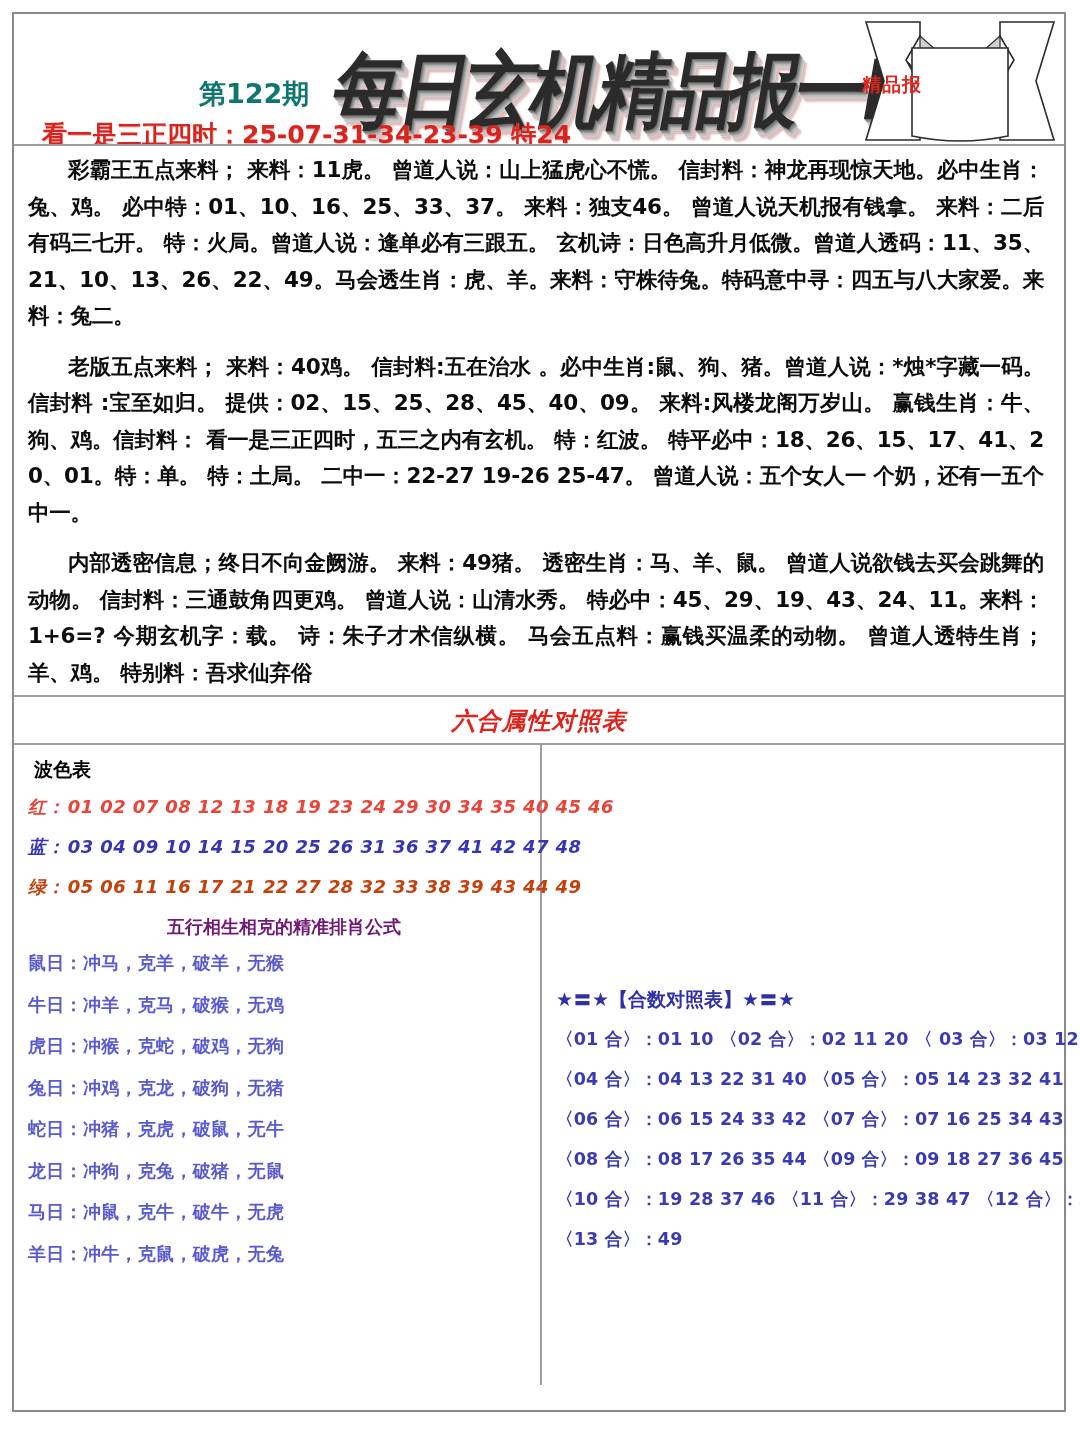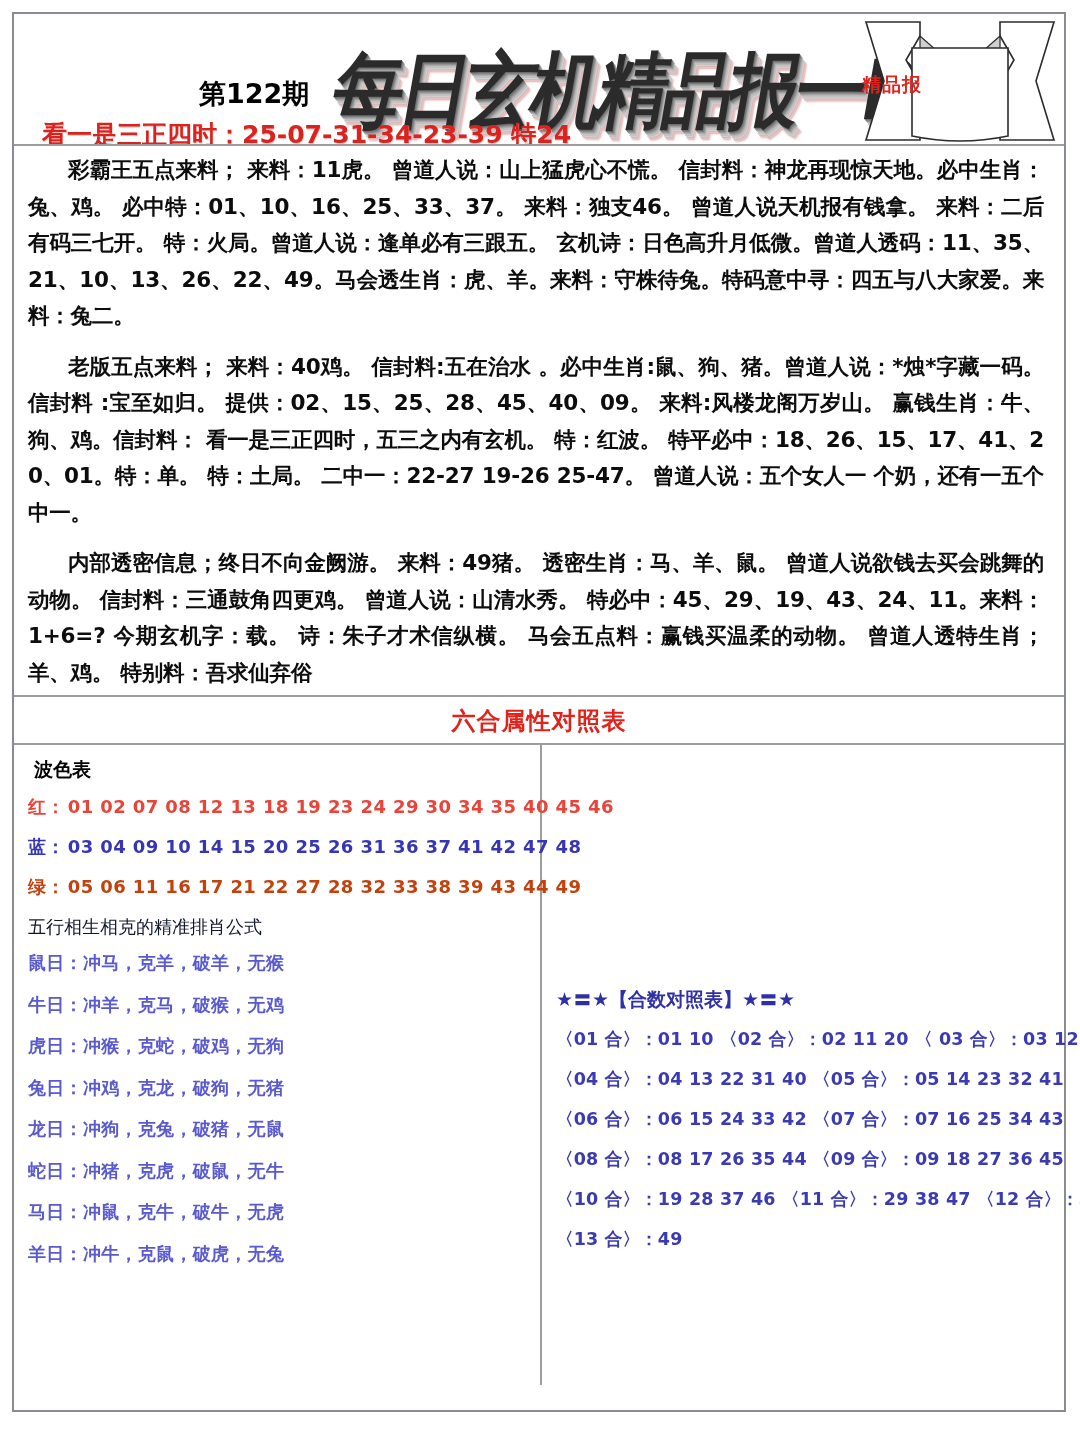--- a/index.html
+++ b/index.html
@@ -31,21 +31,21 @@
     height:132px;
     border-bottom:2px solid #9a9ea1;
     box-sizing:border-box;
     overflow:hidden;
   }
   .issue-no{
     position:absolute;
     left:185px;top:62px;
     font-size:27px;
     font-weight:700;
-    color:#000000;
+    color:#0f766e;
     letter-spacing:0px;
     white-space:nowrap;
   }
   .last-result{
     position:absolute;
     left:28px;top:104px;
     font-size:25px;
     font-weight:700;
     color:#d8241f;
     white-space:nowrap;
@@ -126,20 +126,21 @@
     position:relative;
   }
   .tbl-head-title{
     position:absolute;
     left:0;right:0;top:8px;
     text-align:center;
     font-size:24px;
     font-weight:700;
     color:#e0241c;
     letter-spacing:1px;
+    font-style:italic;
   }
 
   
   .lower{
     display:flex;
     height:640px;
   }
   .col-left{
     width:528px;
     box-sizing:border-box;
@@ -155,29 +156,31 @@
 
   .wave-title{
     font-size:19px;font-weight:700;color:#000000;
     margin:0 0 12px 6px;
   }
   .wave-row{
     font-size:18px;font-weight:700;
     margin:0 0 16px 0;
     white-space:nowrap;
     letter-spacing:0.4px;
+    font-style:italic;
   }
   .wave-row .wlabel{margin-right:3px;}
   .wave-row.red{color:#e8443a;}
   .wave-row.blue{color:#3636b4;}
   .wave-row.green{color:#c2410c;}
 
   .formula-title{
-    font-size:18px;font-weight:400;color:#0f172a;
+    font-size:18px;font-weight:700;color:#701a75;
     margin:4px 0 12px 0;
+    text-align:center;
   }
   .zodiac-line{
     font-size:18px;
     font-weight:700;
     color:#5a5ad0;
     margin:0 0 17.5px 0;
     white-space:nowrap;
     letter-spacing:0.3px;
   }
 
@@ -248,22 +251,22 @@
         <div class="wave-row green">
           <span class="wlabel">绿：</span><span>05 06 11 16 17 21 22 27 28 32 33 38 39 43 44 49</span>
         </div>
 
         <div class="formula-title">五行相生相克的精准排肖公式</div>
 
         <div class="zodiac-line">鼠日：冲马，克羊，破羊，无猴</div>
         <div class="zodiac-line">牛日：冲羊，克马，破猴，无鸡</div>
         <div class="zodiac-line">虎日：冲猴，克蛇，破鸡，无狗</div>
         <div class="zodiac-line">兔日：冲鸡，克龙，破狗，无猪</div>
+        <div class="zodiac-line">蛇日：冲猪，克虎，破鼠，无牛</div>
         <div class="zodiac-line">龙日：冲狗，克兔，破猪，无鼠</div>
-        <div class="zodiac-line">蛇日：冲猪，克虎，破鼠，无牛</div>
         <div class="zodiac-line">马日：冲鼠，克牛，破牛，无虎</div>
         <div class="zodiac-line">羊日：冲牛，克鼠，破虎，无兔</div>
 
       </div>
 
       <div class="col-right">
         <div class="rpanel">
 
           <div class="r-head">★〓★【合数对照表】★〓★</div>
 

